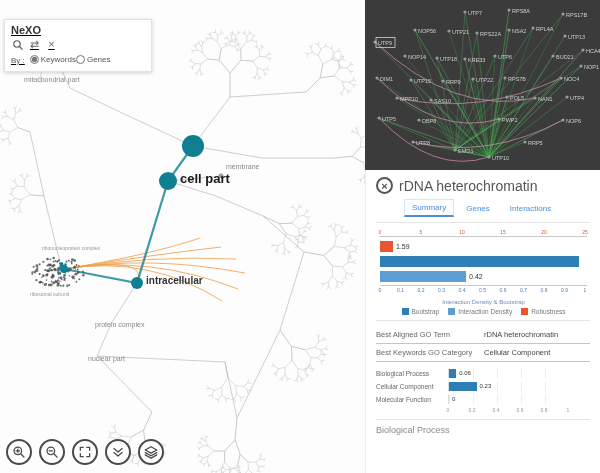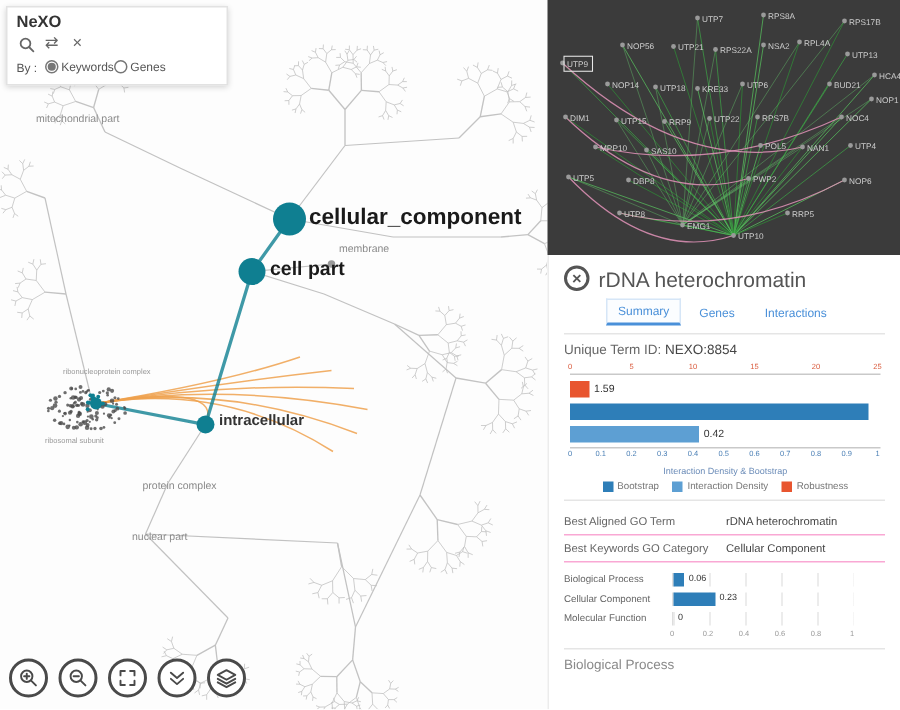--- a/index.html
+++ b/index.html
@@ -5,22 +5,22 @@
   html,body{margin:0;padding:0;background:#ffffff;}
   .app{position:relative;width:600px;height:473px;overflow:hidden;background:#fff;
        font-family:"Liberation Sans",sans-serif;-webkit-font-smoothing:antialiased;}
 
   
   .tree-panel{position:absolute;left:0;top:0;width:365px;height:473px;background:#fdfdfd;}
   #tree-svg{position:absolute;left:0;top:0;}
   #tree-labels{position:absolute;left:0;top:0;width:365px;height:473px;pointer-events:none;}
   .tree-label{position:absolute;white-space:nowrap;pointer-events:auto;cursor:pointer;line-height:1;}
 
-  .search-card{position:absolute;left:4px;top:4px;width:148px;background:#fff;border:1px solid #e2e2e2;
-               box-shadow:0 1px 4px rgba(0,0,0,.18);padding:4px 6px 5px;z-index:5;box-sizing:border-box;}
+  .search-card{position:absolute;left:4px;top:19px;width:148px;background:#fff;border:1px solid #e2e2e2;
+               box-shadow:0 1px 4px rgba(0,0,0,.18);padding:4px 6px 5px;z-index:5;box-sizing:border-box;text-decoration:underline;}
   .search-title{font-size:11px;font-weight:bold;color:#333;}
   .search-row{display:flex;align-items:center;gap:4px;margin-top:2px;}
   .search-input{flex:1;min-width:0;border:none;border-bottom:1px solid #ccc;font-size:8.5px;
                 padding:2px 0;color:#333;outline:none;background:transparent;}
   .search-input::placeholder{color:#aaa;}
   .mini-icon{width:13px;height:13px;display:inline-flex;align-items:center;justify-content:center;
              color:#666;font-size:11px;cursor:pointer;line-height:1;}
   .radio-row{display:flex;align-items:center;gap:5px;margin-top:4px;font-size:8px;color:#555;}
   .radio-row label{display:inline-flex;align-items:flex-start;gap:2px;cursor:pointer;}
   .radio-row input[type=radio]{width:9px;height:9px;margin:0;accent-color:#777;}
@@ -1018,21 +1018,20 @@
         <circle cx="68.6255841255188" cy="268.9625494480133" r="1.3" fill="#0f7f91"></circle>
         <circle cx="61.91851997375488" cy="266.0472528934479" r="1.3" fill="#0f7f91"></circle>
         <circle cx="193" cy="146" r="11" fill="#0f7f91"></circle>
         <circle cx="168" cy="181" r="9" fill="#0f7f91"></circle>
         <circle cx="137" cy="283" r="6" fill="#0f7f91"></circle>
         <circle cx="64" cy="269" r="4" fill="#0f7f91"></circle>
         <circle cx="221" cy="176" r="2.5" fill="#9a9a9a"></circle>
       </svg>
     <div id="tree-labels">
         <span class="tree-label" style="left: 24px; top: 76px; font-size: 7px; color: rgb(138, 138, 138);">mitochondrial part</span>
-        <span class="tree-label" style="left: 206px; top: 137px; font-size: 15px; color: rgb(26, 26, 26); font-weight: 600;">cellular_component</span>
         <span class="tree-label" style="left: 180px; top: 172px; font-size: 13px; color: rgb(26, 26, 26); font-weight: 600;">cell part</span>
         <span class="tree-label" style="left: 226px; top: 163px; font-size: 7px; color: rgb(138, 138, 138);">membrane</span>
         <span class="tree-label" style="left: 146px; top: 276px; font-size: 10px; color: rgb(51, 51, 51); font-weight: 600;">intracellular</span>
         <span class="tree-label" style="left: 95px; top: 321px; font-size: 7px; color: rgb(138, 138, 138);">protein complex</span>
         <span class="tree-label" style="left: 88px; top: 355px; font-size: 7px; color: rgb(138, 138, 138);">nuclear part</span>
         <span class="tree-label" style="left: 42px; top: 246px; font-size: 5px; color: rgb(153, 153, 153);">ribonucleoprotein complex</span>
         <span class="tree-label" style="left: 30px; top: 292px; font-size: 5px; color: rgb(153, 153, 153);">ribosomal subunit</span>
       </div>
 
     <div class="search-card">
@@ -1239,24 +1238,20 @@
     <div class="detail-header">
       <button class="close-btn">×</button>
       <span class="detail-title">rDNA heterochromatin</span>
     </div>
     <div class="tabs" id="tabs">
         <button class="tab active">Summary</button>
         <button class="tab">Genes</button>
         <button class="tab">Interactions</button>
       </div>
     <div class="divider"></div>
-    <div class="term-id">
-      <span>Unique Term ID:</span>
-      <span class="val">NEXO:8854</span>
-    </div>
 
     <div class="chart">
       <div class="axis axis-top" id="chart-top-axis">
           <span class="tick" style="left: 0px; color: rgb(217, 89, 59);">0</span>
           <span class="tick" style="left: 41px; color: rgb(217, 89, 59);">5</span>
           <span class="tick" style="left: 82px; color: rgb(217, 89, 59);">10</span>
           <span class="tick" style="left: 123px; color: rgb(217, 89, 59);">15</span>
           <span class="tick" style="left: 164px; color: rgb(217, 89, 59);">20</span>
           <span class="tick" style="left: 205px; color: rgb(217, 89, 59);">25</span>
         </div>

